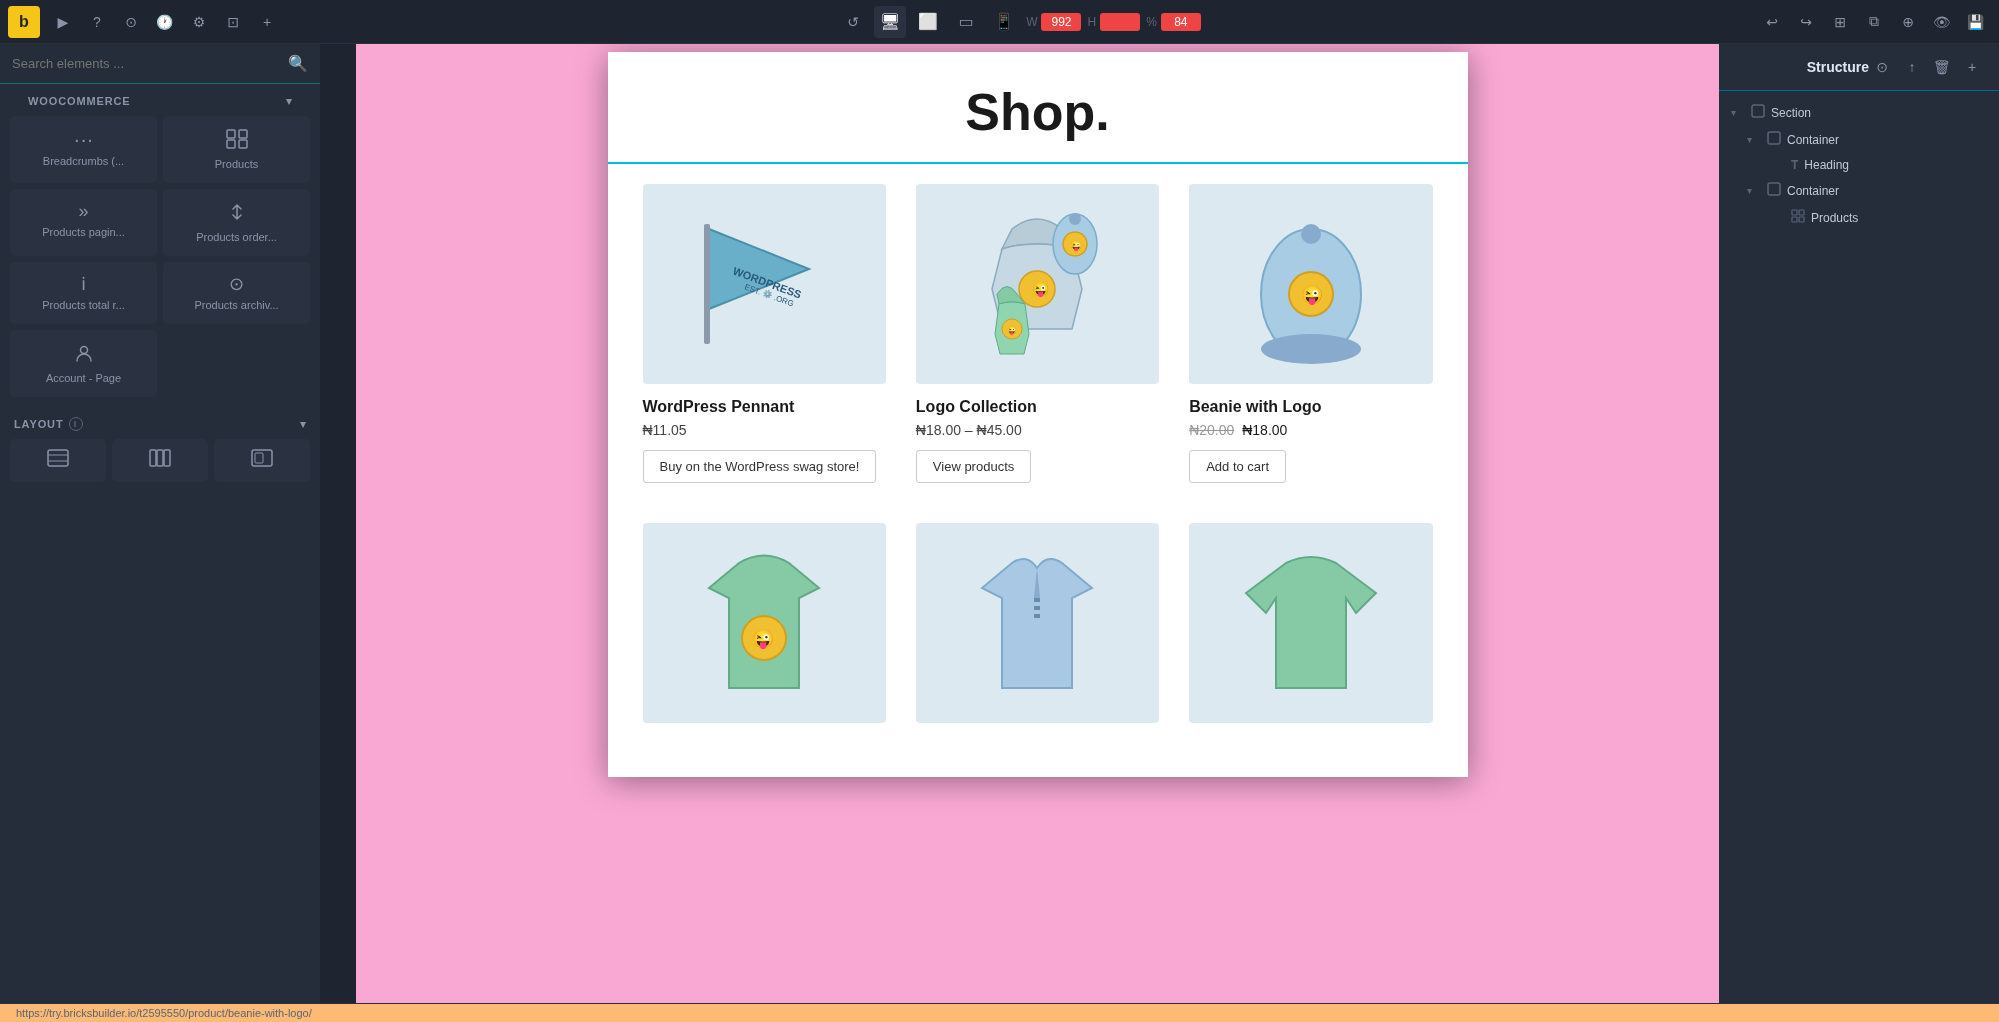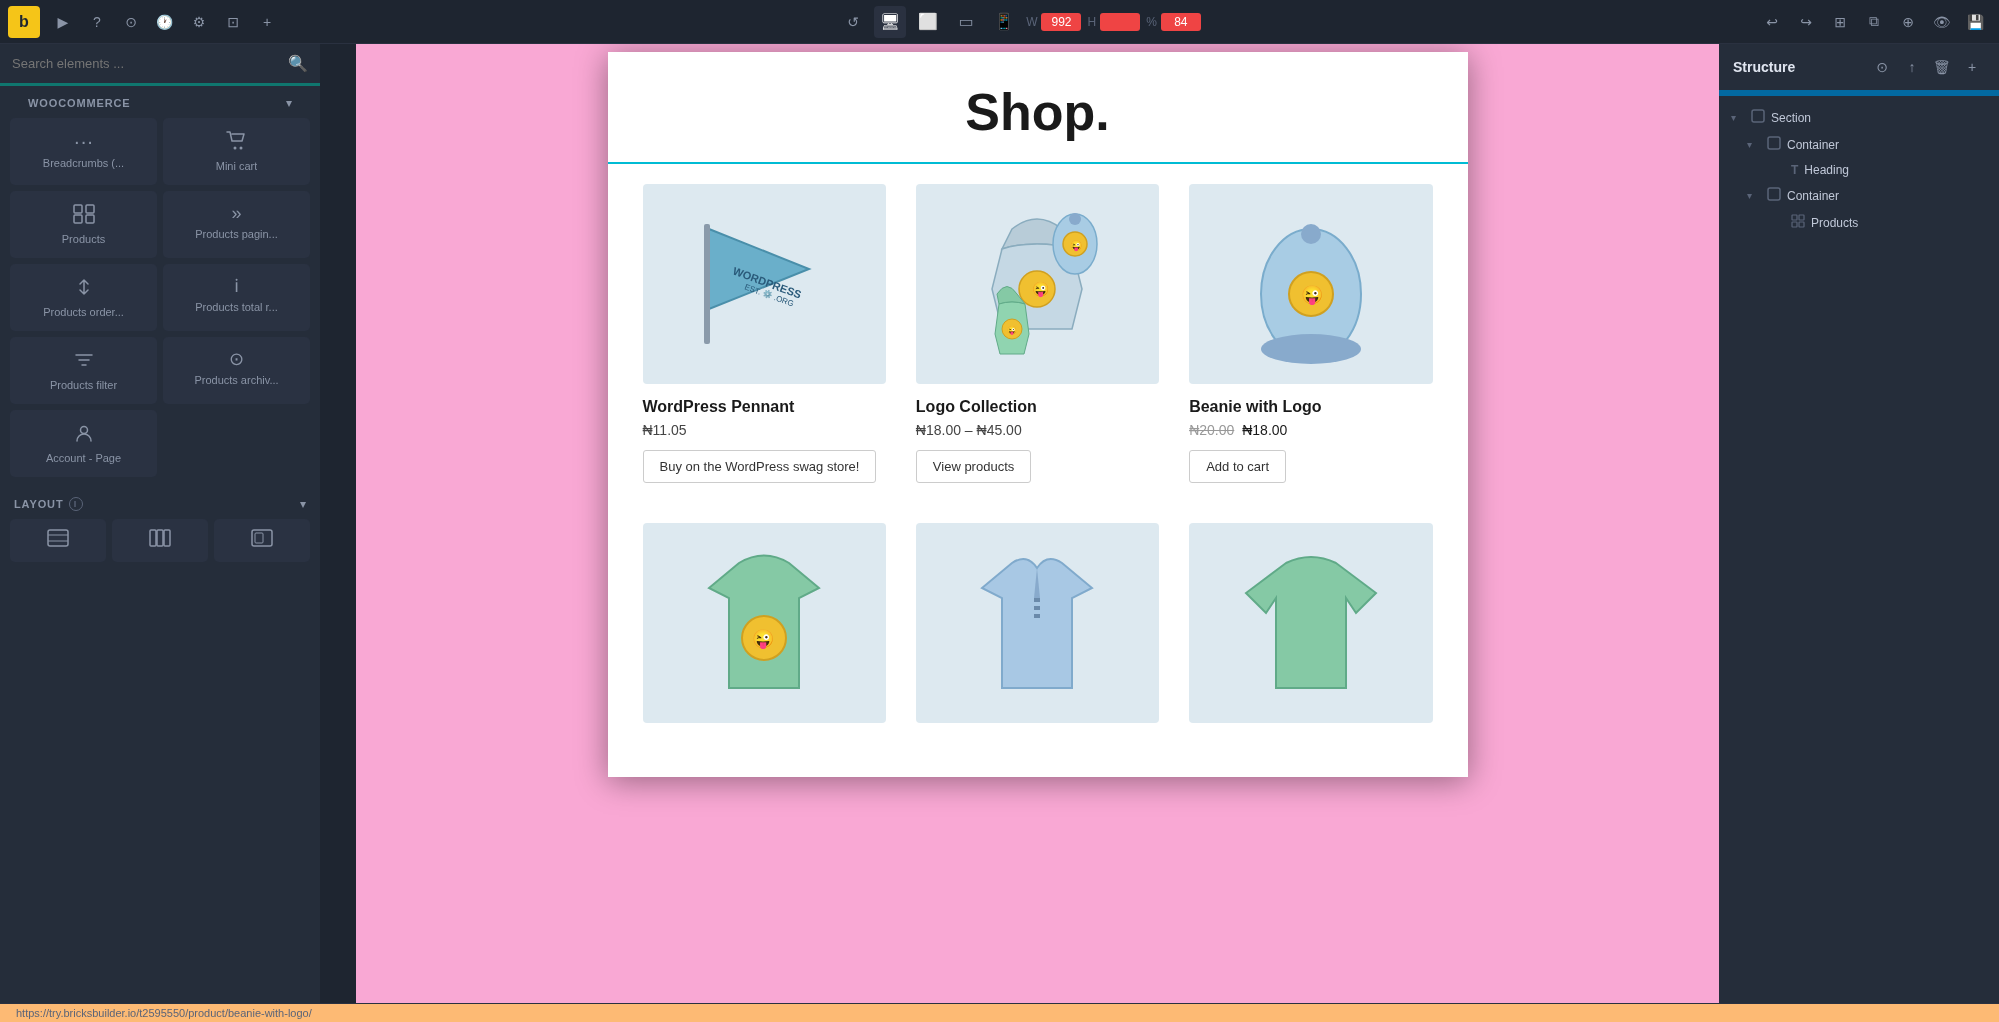--- a/index.html
+++ b/index.html
@@ -81,21 +81,21 @@
       display: flex;
       flex-direction: column;
       flex-shrink: 0;
       overflow: hidden;
     }
     .search-bar {
       padding: 10px 12px;
       display: flex;
       align-items: center;
       gap: 8px;
-      border-bottom: 3px solid #0f766e;
+      border-bottom: 1px solid #0f766e;
       justify-content: flex-end;
     }
     .search-bar input {
       flex: 1;
       background: none;
       border: none;
       color: #8a94a6;
       font-size: 13px;
       outline: none;
     }
@@ -286,23 +286,23 @@
       width: 280px;
       background: #252d3a;
       flex-shrink: 0;
       display: flex;
       flex-direction: column;
       overflow: hidden;
     }
     .right-header {
       display: flex;
       align-items: center;
-      justify-content: space-between;
+      justify-content: flex-end;
       padding: 10px 14px;
-      border-bottom: 6px solid #0369a1;
+      border-bottom: 1px solid #0369a1;
     }
     .right-title {
       font-size: 14px;
       font-weight: 600;
       color: #e0e5f0;
     }
     .right-actions {
       display: flex; gap: 4px;
     }
     .right-action-btn {
@@ -403,30 +403,20 @@
       <span class="section-header-toggle">▾</span>
     </div>
 
     <div class="elements-grid">
 
       <div class="element-card">
         <span class="icon">···</span>
         <span class="label">Breadcrumbs (...</span>
       </div>
 
-      <div class="element-card">
-        <span class="icon">
-          <svg width="22" height="20" viewBox="0 0 22 20" fill="none">
-            <path d="M1 1h3l2 9h10l2-7H6" stroke="#8a94a6" stroke-width="1.5" stroke-linecap="round" stroke-linejoin="round"></path>
-            <circle cx="9" cy="17" r="1.5" fill="#8a94a6"></circle>
-            <circle cx="15" cy="17" r="1.5" fill="#8a94a6"></circle>
-          </svg>
-        </span>
-        <span class="label">Mini cart</span>
-      </div>
 
       <div class="element-card">
         <span class="icon">
           <svg width="22" height="20" viewBox="0 0 22 20" fill="none">
             <rect x="1" y="1" width="8" height="8" rx="1" stroke="#8a94a6" stroke-width="1.5"></rect>
             <rect x="13" y="1" width="8" height="8" rx="1" stroke="#8a94a6" stroke-width="1.5"></rect>
             <rect x="1" y="11" width="8" height="8" rx="1" stroke="#8a94a6" stroke-width="1.5"></rect>
             <rect x="13" y="11" width="8" height="8" rx="1" stroke="#8a94a6" stroke-width="1.5"></rect>
           </svg>
         </span>
@@ -445,28 +435,20 @@
           </svg>
         </span>
         <span class="label">Products order...</span>
       </div>
 
       <div class="element-card">
         <span class="icon" style="font-size:18px; color:#8a94a6">ℹ</span>
         <span class="label">Products total r...</span>
       </div>
 
-      <div class="element-card">
-        <span class="icon">
-          <svg width="20" height="20" viewBox="0 0 20 20" fill="none">
-            <path d="M2 5h16M5 10h10M8 15h4" stroke="#8a94a6" stroke-width="1.5" stroke-linecap="round"></path>
-          </svg>
-        </span>
-        <span class="label">Products filter</span>
-      </div>
 
       <div class="element-card">
         <span class="icon" style="font-size:18px; color:#8a94a6">⊙</span>
         <span class="label">Products archiv...</span>
       </div>
 
       <div class="element-card">
         <span class="icon">
           <svg width="20" height="20" viewBox="0 0 20 20" fill="none">
             <circle cx="10" cy="7" r="3.5" stroke="#8a94a6" stroke-width="1.5"></circle>

